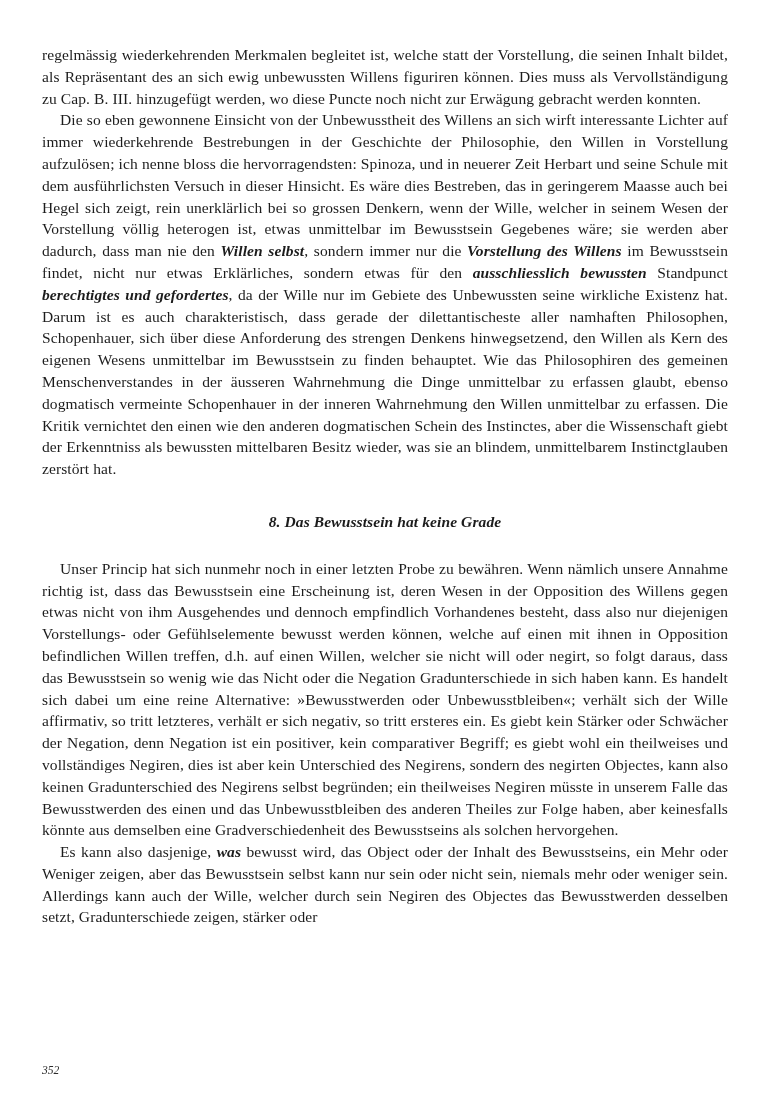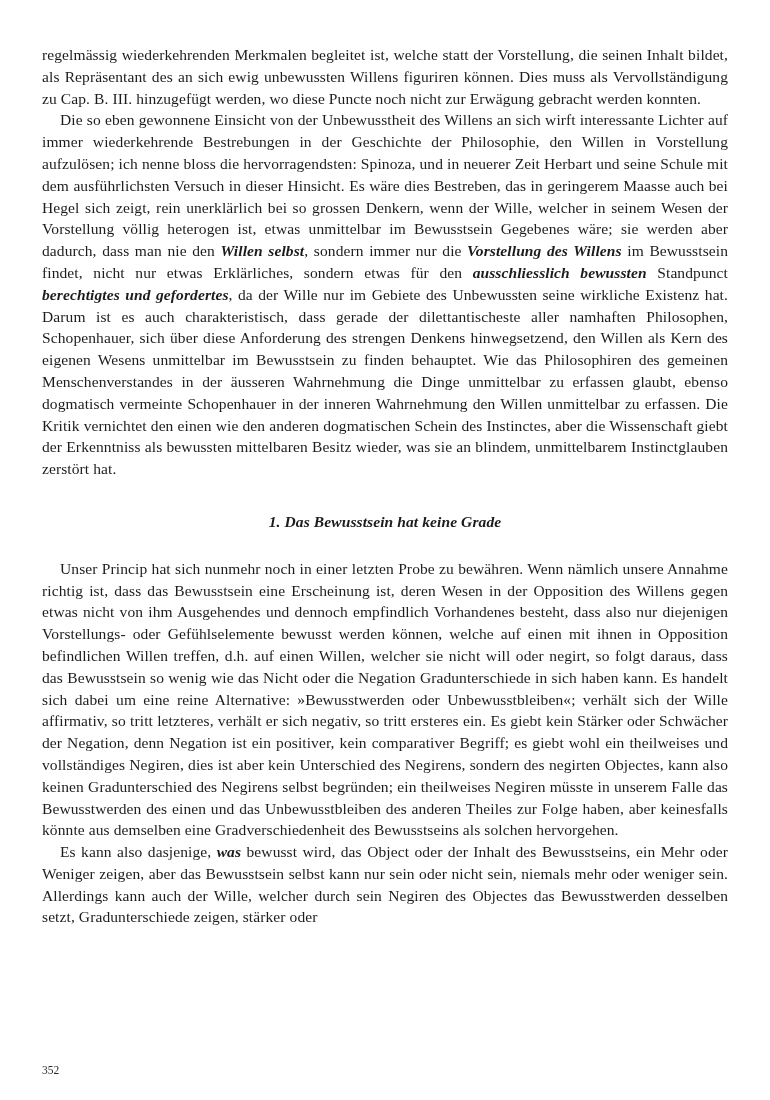--- a/index.html
+++ b/index.html
@@ -39,27 +39,28 @@
     text-align: center;
     text-indent: 0;
     margin: 31px 0 25px 0;
   }
   .page-number {
     position: absolute;
     left: 42px;
     top: 1064px;
     font-size: 11.5px;
     color: #2b2b2b;
+    font-style: italic;
   }
 </style>
 </head>
 <body>
 
 <div class="page">
   <div class="text-block">
     <p class="para"><span class="run">regelmässig wiederkehrenden Merkmalen begleitet ist, welche statt der Vorstellung, die seinen Inhalt bildet, als Repräsentant des an sich ewig unbewussten Willens figuriren können. Dies muss als Vervollständigung zu Cap. B. III. hinzugefügt werden, wo diese Puncte noch nicht zur Erwägung gebracht werden konnten.</span></p>
     <p class="para indent"><span class="run">Die so eben gewonnene Einsicht von der Unbewusstheit des Willens an sich wirft interessante Lichter auf immer wiederkehrende Bestrebungen in der Geschichte der Philosophie, den Willen in Vorstellung aufzulösen; ich nenne bloss die hervorragendsten: Spinoza, und in neuerer Zeit Herbart und seine Schule mit dem ausführlichsten Versuch in dieser Hinsicht. Es wäre dies Bestreben, das in geringerem Maasse auch bei Hegel sich zeigt, rein unerklärlich bei so grossen Denkern, wenn der Wille, welcher in seinem Wesen der Vorstellung völlig heterogen ist, etwas unmittelbar im Bewusstsein Gegebenes wäre; sie werden aber dadurch, dass man nie den </span><span class="run italic">Willen selbst</span><span class="run">, sondern immer nur die </span><span class="run italic">Vorstellung des Willens</span><span class="run"> im Bewusstsein findet, nicht nur etwas Erklärliches, sondern etwas für den </span><span class="run italic">ausschliesslich bewussten</span><span class="run"> Standpunct </span><span class="run italic">berechtigtes und gefordertes</span><span class="run">, da der Wille nur im Gebiete des Unbewussten seine wirkliche Existenz hat. Darum ist es auch charakteristisch, dass gerade der dilettantischeste aller namhaften Philosophen, Schopenhauer, sich über diese Anforderung des strengen Denkens hinwegsetzend, den Willen als Kern des eigenen Wesens unmittelbar im Bewusstsein zu finden behauptet. Wie das Philosophiren des gemeinen Menschenverstandes in der äusseren Wahrnehmung die Dinge unmittelbar zu erfassen glaubt, ebenso dogmatisch vermeinte Schopenhauer in der inneren Wahrnehmung den Willen unmittelbar zu erfassen. Die Kritik vernichtet den einen wie den anderen dogmatischen Schein des Instinctes, aber die Wissenschaft giebt der Erkenntniss als bewussten mittelbaren Besitz wieder, was sie an blindem, unmittelbarem Instinctglauben zerstört hat.</span></p>
-    <h2 class="section-heading">1. Das Bewusstsein hat keine Grade</h2>
+    <h2 class="section-heading">8. Das Bewusstsein hat keine Grade</h2>
     <p class="para indent"><span class="run">Unser Princip hat sich nunmehr noch in einer letzten Probe zu bewähren. Wenn nämlich unsere Annahme richtig ist, dass das Bewusstsein eine Erscheinung ist, deren Wesen in der Opposition des Willens gegen etwas nicht von ihm Ausgehendes und dennoch empfindlich Vorhandenes besteht, dass also nur diejenigen Vorstellungs- oder Gefühlselemente bewusst werden können, welche auf einen mit ihnen in Opposition befindlichen Willen treffen, d.h. auf einen Willen, welcher sie nicht will oder negirt, so folgt daraus, dass das Bewusstsein so wenig wie das Nicht oder die Negation Gradunterschiede in sich haben kann. Es handelt sich dabei um eine reine Alternative: »Bewusstwerden oder Unbewusstbleiben«; verhält sich der Wille affirmativ, so tritt letzteres, verhält er sich negativ, so tritt ersteres ein. Es giebt kein Stärker oder Schwächer der Negation, denn Negation ist ein positiver, kein comparativer Begriff; es giebt wohl ein theilweises und vollständiges Negiren, dies ist aber kein Unterschied des Negirens, sondern des negirten Objectes, kann also keinen Gradunterschied des Negirens selbst begründen; ein theilweises Negiren müsste in unserem Falle das Bewusstwerden des einen und das Unbewusstbleiben des anderen Theiles zur Folge haben, aber keinesfalls könnte aus demselben eine Gradverschiedenheit des Bewusstseins als solchen hervorgehen.</span></p>
     <p class="para indent"><span class="run">Es kann also dasjenige, </span><span class="run italic">was</span><span class="run"> bewusst wird, das Object oder der Inhalt des Bewusstseins, ein Mehr oder Weniger zeigen, aber das Bewusstsein selbst kann nur sein oder nicht sein, niemals mehr oder weniger sein. Allerdings kann auch der Wille, welcher durch sein Negiren des Objectes das Bewusstwerden desselben setzt, Gradunterschiede zeigen, stärker oder</span></p>
   </div>
   <div class="page-number">352</div>
 </div>
 
 </body></html>

